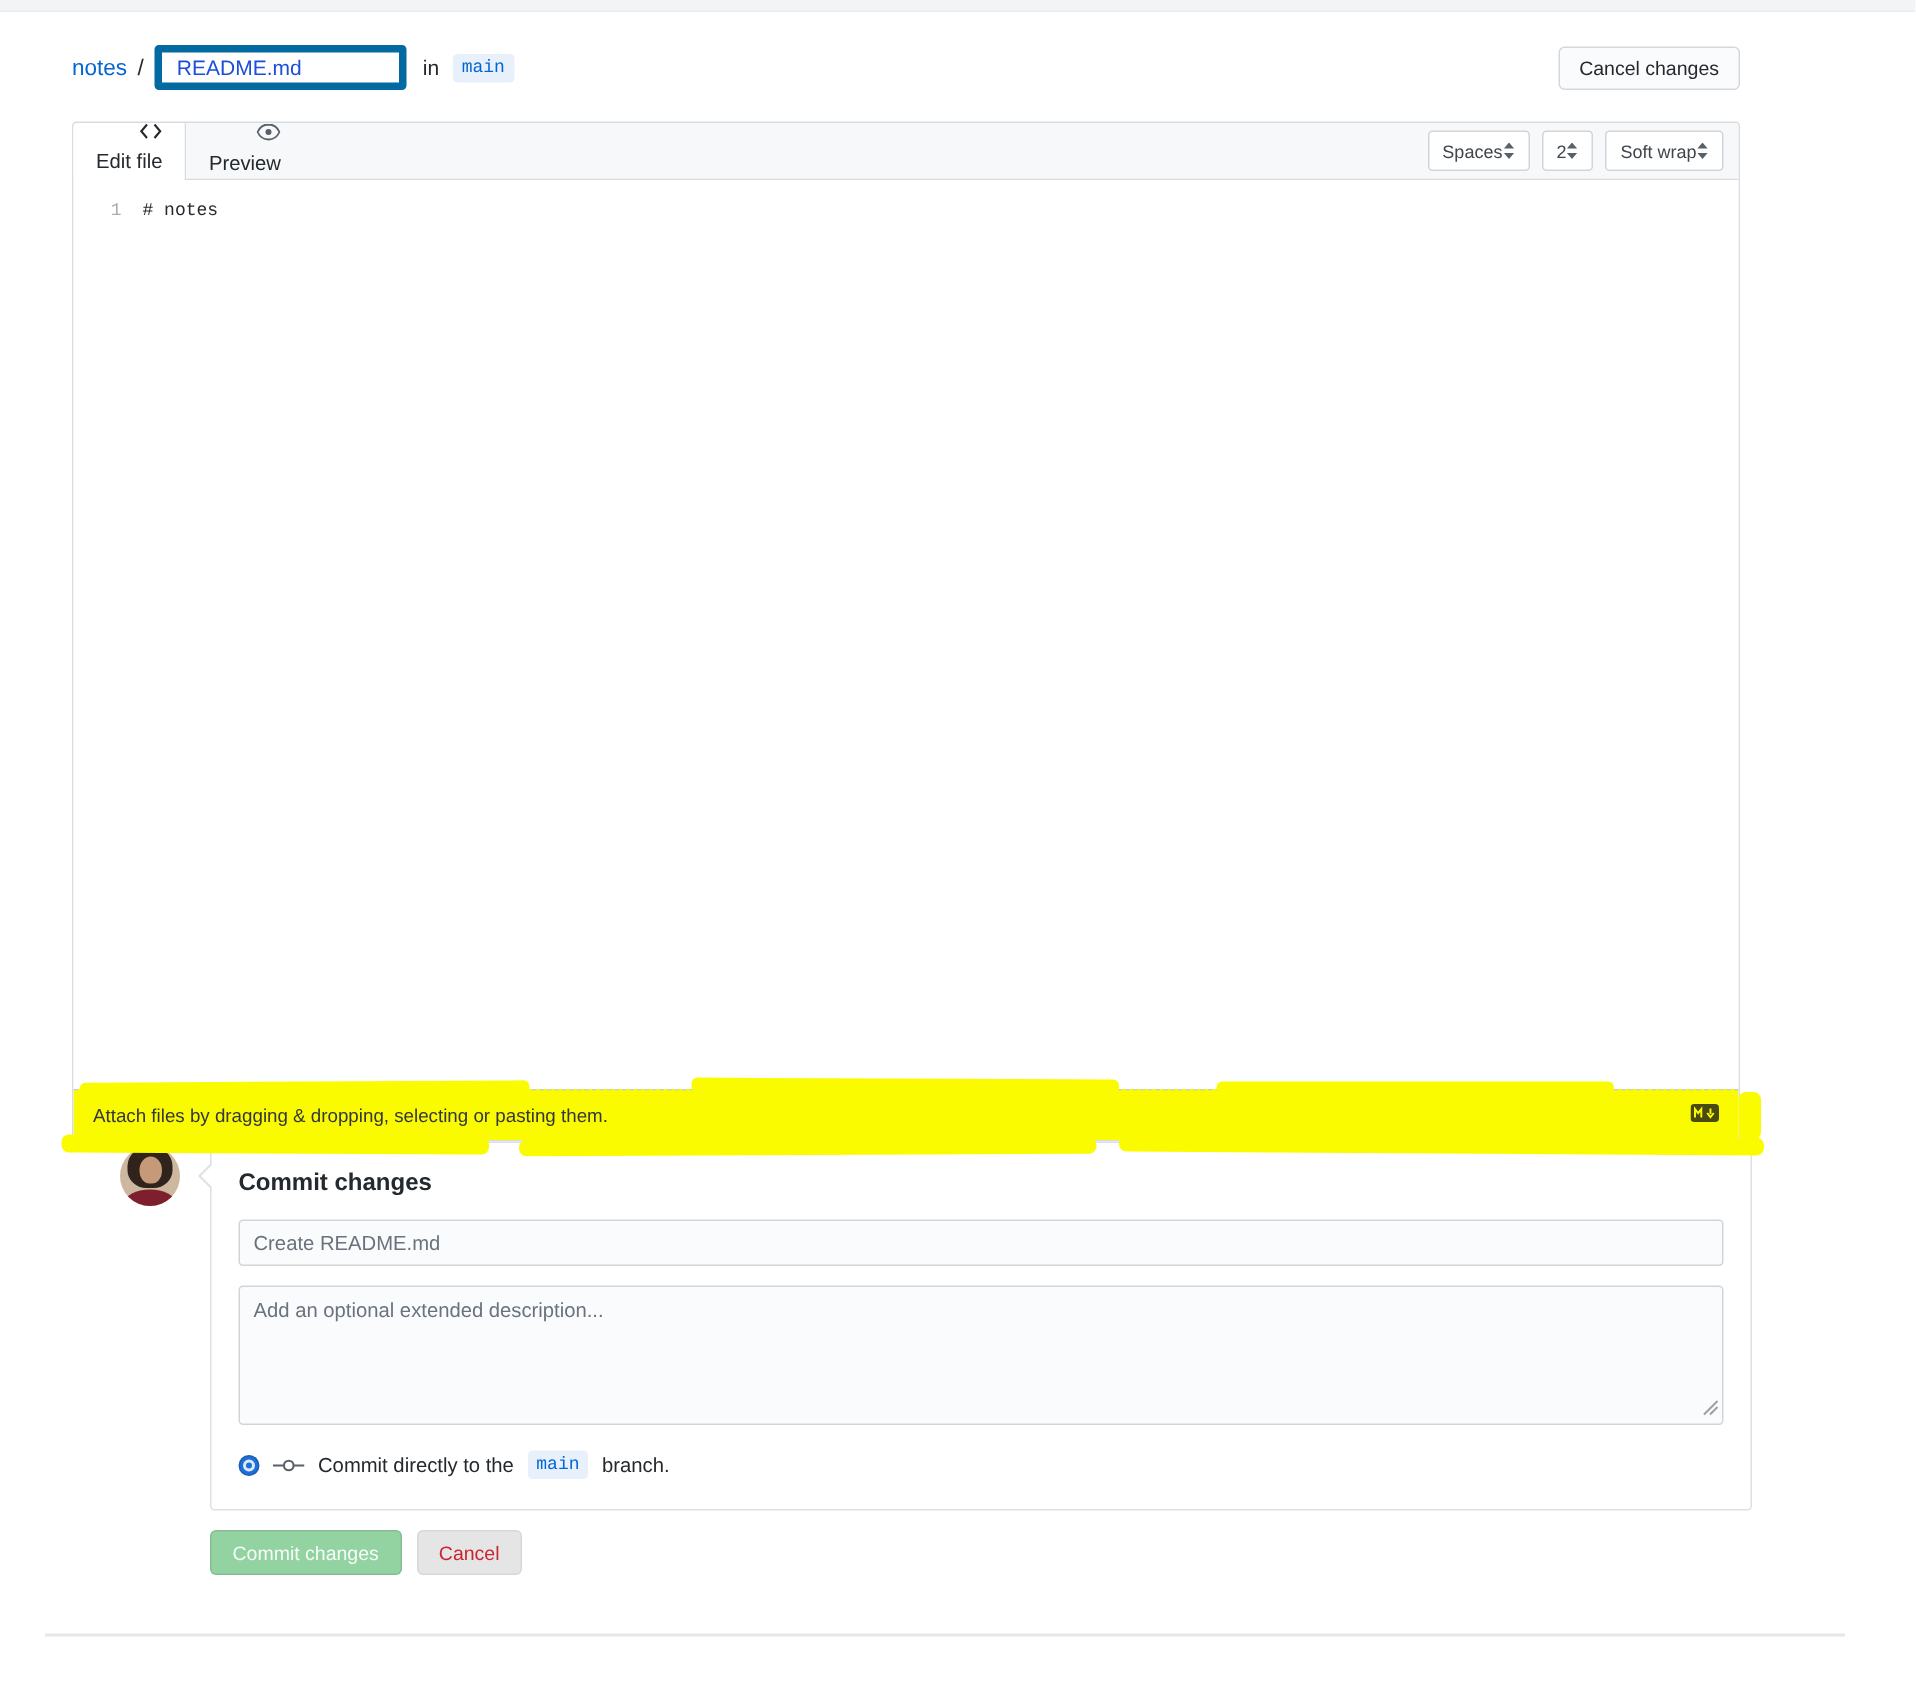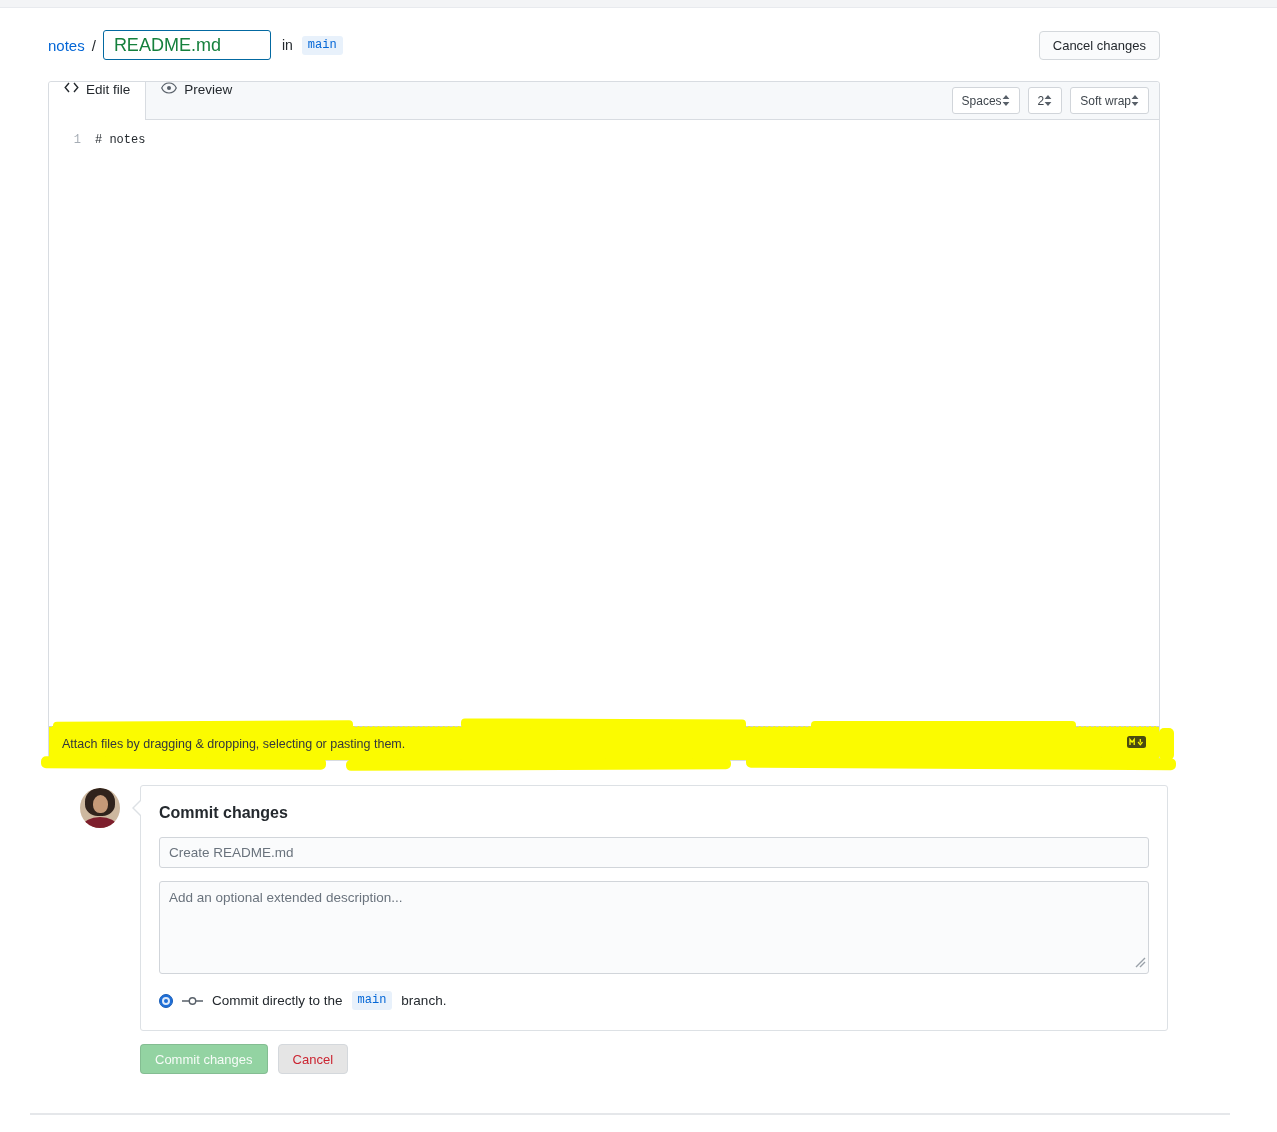--- a/index.html
+++ b/index.html
@@ -10,22 +10,22 @@
     font-family:"Liberation Sans", sans-serif; font-size:14px;
   }
   .top-strip { height:8px; background:#f3f4f6; border-bottom:1px solid #e8eaee; }
   .container { width:1112px; margin-left:48px; }
 
   
   .breadcrumb-row { display:flex; align-items:center; margin-top:21px; height:32px; }
   .repo-link { color:#0366d6; font-size:15px; cursor:pointer; text-decoration:none; }
   .crumb-sep { margin:0 7px; color:#24292e; font-size:15px; }
   .filename-input {
-    width:168px; height:30px; padding:0 10px; font-size:18px; color:#15803d;
-    border:1px solid #0369a1; border-radius:3px; background:#fff; outline:none;
+    width:168px; height:30px; padding:0 10px; font-size:14px; color:#1d4ed8;
+    border:5px solid #0369a1; border-radius:3px; background:#fff; outline:none;
     font-family:"Liberation Sans", sans-serif;
   }
   .in-text { margin:0 9px 0 11px; font-size:14px; }
   .branch-badge {
     font-family:"Liberation Mono", monospace; font-size:12px; color:#0366d6;
     background:#e8f1fb; padding:2px 6px 3px; border-radius:3px;
   }
   .spacer { flex:1; }
   .btn {
     display:inline-flex; align-items:center; justify-content:center;
@@ -34,22 +34,22 @@
     color:#24292e; cursor:pointer; font-family:"Liberation Sans", sans-serif;
   }
 
   
   .editor-box { margin-top:20px; border:1px solid #d8dce1; border-radius:3px; }
   .editor-header {
     display:flex; align-items:stretch; background:#f6f8fa; height:38px;
     border-bottom:1px solid #d8dce1; border-radius:3px 3px 0 0;
   }
   .tab {
-    display:flex; align-items:flex-start; gap:7px; padding:0 15px;
-    font-size:13.5px; color:#24292e; cursor:pointer; position:relative;
+    display:flex; align-items:flex-end; gap:7px; padding:0 15px;
+    font-size:13.5px; color:#24292e; cursor:pointer; position:relative;flex-direction:column;
   }
   .tab.active {
     background:#fff; border-right:1px solid #d8dce1;
     border-top-left-radius:3px; margin-bottom:-1px;
   }
   .tab .ticon { display:flex; align-items:center; }
   .editor-controls { margin-left:auto; display:flex; align-items:center; gap:8px; padding-right:10px; }
   .select-box {
     display:flex; align-items:center; height:27px; padding:0 9px;
     background:#fff; border:1px solid #d1d5da; border-radius:3px;
@@ -67,21 +67,21 @@
   .attach-wrap { position:relative; }
   .attach-bar {
     position:relative; display:flex; align-items:center; height:34px;
     background:#fbfb00; border-top:1px dashed #c6cbd1; padding:0 13px;
     font-size:12.5px; color:#33373c; border-radius:0 0 3px 3px;
   }
   .attach-text { flex:1; }
   .marker-blobs { position:absolute; top:-13px; left:-8px; pointer-events:none; overflow:visible; z-index:1; }
 
   
-  .commit-section { position:relative; margin-top:24px; margin-left:56px; width:1112px; }
+  .commit-section { position:relative; margin-top:0; margin-left:56px; width:1112px; }
   .avatar {
     position:absolute; left:24px; top:3px; width:40px; height:40px;
     border-radius:50%; background:#cdb89f; overflow:hidden;
   }
   .avatar .hair { position:absolute; top:0px; left:5px; width:30px; height:28px; background:#30231c; border-radius:48% 48% 42% 42%; }
   .avatar .face { position:absolute; top:7px; left:13px; width:15px; height:18px; background:#c69a78; border-radius:50% 50% 45% 45%; }
   .avatar .shirt { position:absolute; bottom:-7px; left:3px; width:34px; height:18px; background:#7d1f2d; border-radius:50% 50% 0 0; }
   .commit-box {
     margin-left:84px; width:1028px; border:1px solid #dde1e5; border-radius:3px;
     padding:17px 18px 20px; position:relative; background:#fff;

